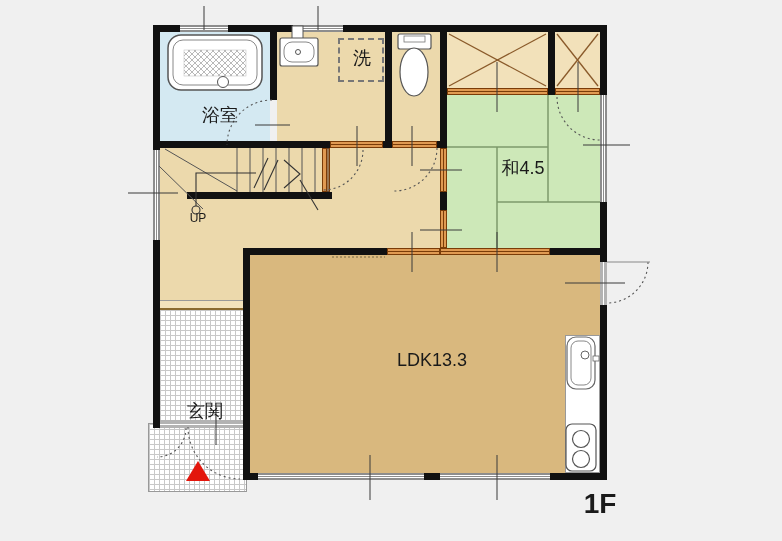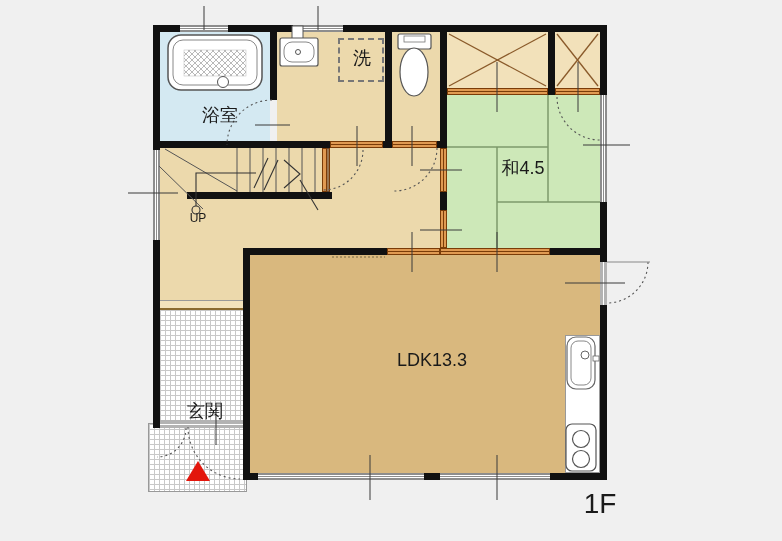--- a/index.html
+++ b/index.html
@@ -203,15 +203,15 @@
 
     <polygon points="198,461 186,481 210,481" fill="#e3170d"></polygon>
   </svg>
 
   <div class="lbl" style="left:188px;top:103px;width:64px;font-size:18px;font-family:Liberation Mono, monospace;">浴室</div>
   <div class="lbl" style="left:349px;top:46px;width:26px;font-size:18px;">洗</div>
   <div class="lbl" style="left:490px;top:156px;width:66px;font-size:18px;">和4.5</div>
   <div class="lbl" style="left:378px;top:350px;width:108px;font-size:18px;">LDK13.3</div>
   <div class="lbl" style="left:178px;top:352px;width:54px;font-size:18px;margin-top:47px;">玄関</div>
   <div class="lbl" style="left:180px;top:211px;width:36px;font-size:12px;">UP</div>
-  <div class="lbl" style="left:570px;top:488px;width:60px;font-size:28px;font-weight:400;">1F</div>
+  <div class="lbl" style="left:570px;top:488px;width:60px;font-size:28px;font-weight:700;">1F</div>
 
 </div>
 
 </body></html>

